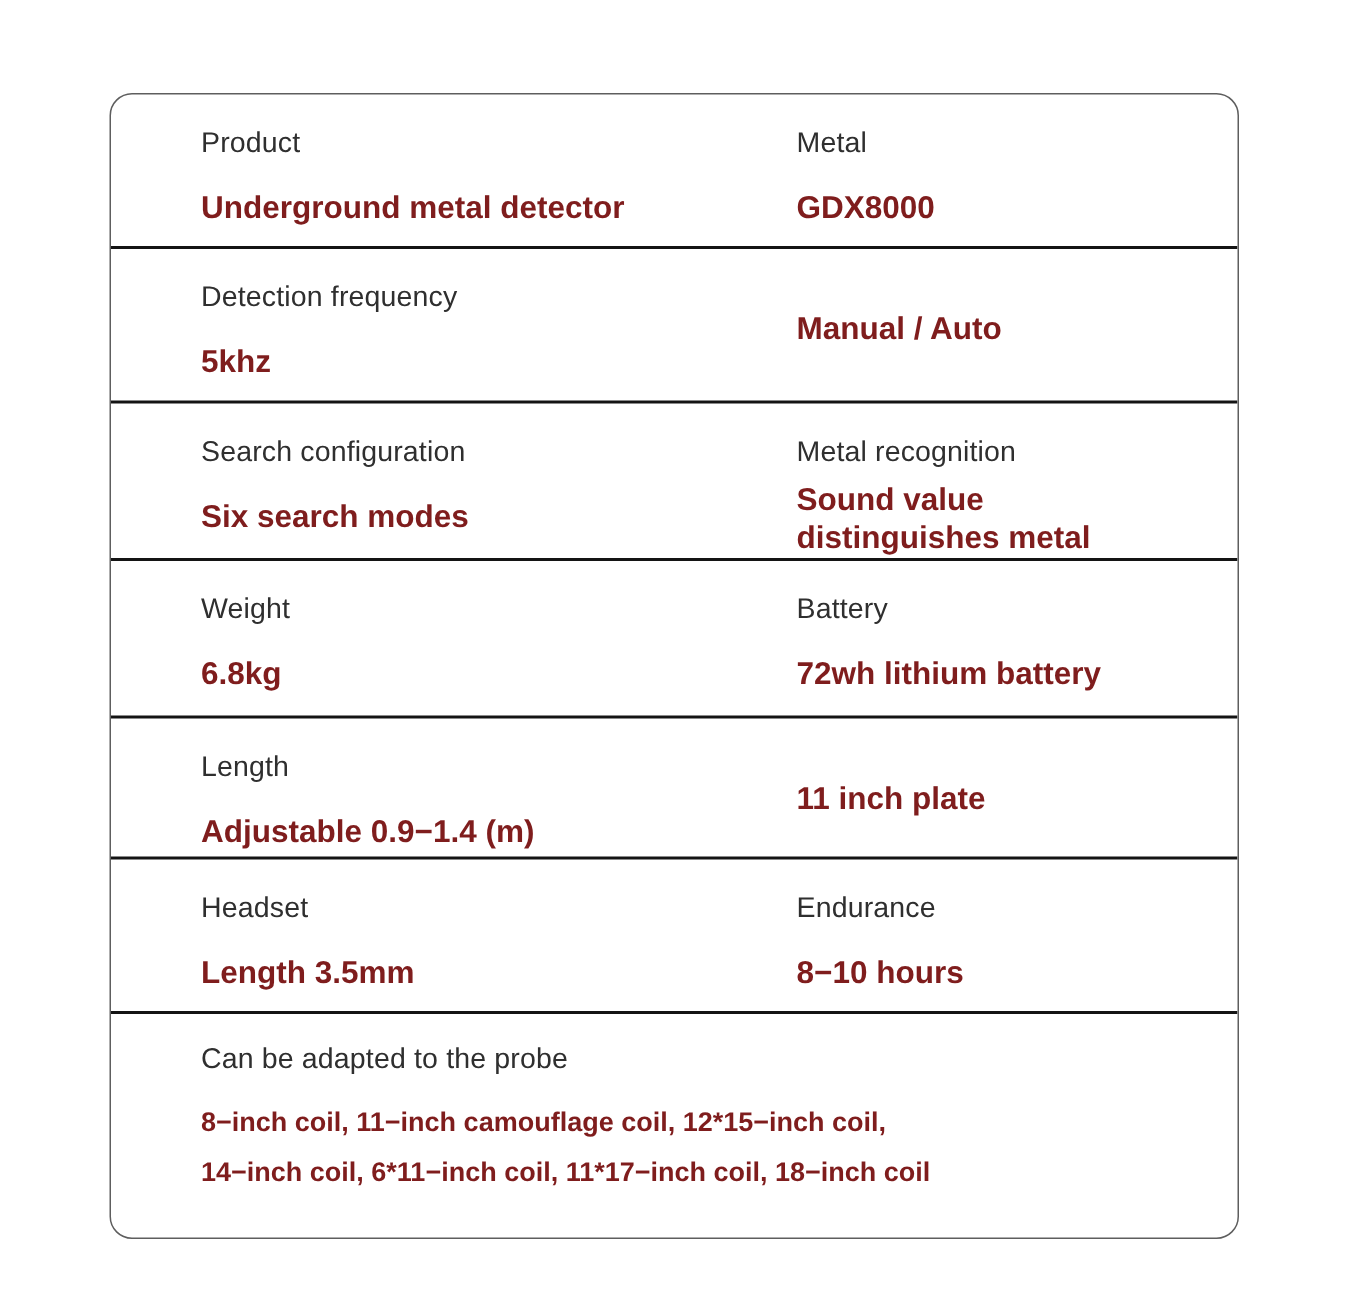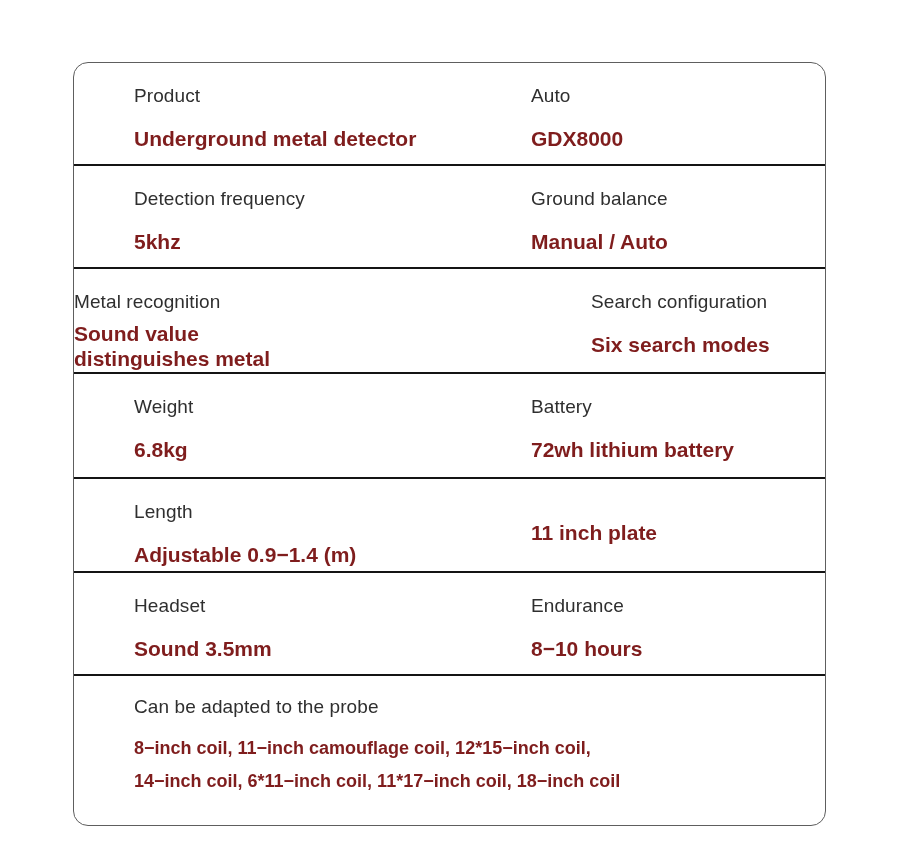--- a/index.html
+++ b/index.html
@@ -78,45 +78,44 @@
 
 <div class="canvas">
   <div class="spec-card">
 
     <div class="spec-row h103">
       <div class="cell">
         <span class="spec-label">Product</span>
         <span class="spec-value">Underground metal detector</span>
       </div>
       <div class="cell right">
-        <span class="spec-label">Auto</span>
+        <span class="spec-label">Metal</span>
         <span class="spec-value">GDX8000</span>
       </div>
     </div>
 
     <div class="spec-row h103">
       <div class="cell">
         <span class="spec-label">Detection frequency</span>
         <span class="spec-value">5khz</span>
       </div>
       <div class="cell right">
-        <span class="spec-label">Ground balance</span>
         <span class="spec-value">Manual / Auto</span>
       </div>
     </div>
 
     <div class="spec-row h105">
+      <div class="cell">
+        <span class="spec-label">Search configuration</span>
+        <span class="spec-value">Six search modes</span>
+      </div>
       <div class="cell right tight">
         <span class="spec-label">Metal recognition</span>
         <span class="spec-value">Sound value
 distinguishes metal</span>
-      </div>
-      <div class="cell">
-        <span class="spec-label">Search configuration</span>
-        <span class="spec-value">Six search modes</span>
       </div>
     </div>
 
     <div class="spec-row h105">
       <div class="cell">
         <span class="spec-label">Weight</span>
         <span class="spec-value">6.8kg</span>
       </div>
       <div class="cell right">
         <span class="spec-label">Battery</span>
@@ -130,21 +129,21 @@
         <span class="spec-value">Adjustable 0.9−1.4 (m)</span>
       </div>
       <div class="cell right">
         <span class="spec-value">11 inch plate</span>
       </div>
     </div>
 
     <div class="spec-row h103">
       <div class="cell">
         <span class="spec-label">Headset</span>
-        <span class="spec-value">Sound 3.5mm</span>
+        <span class="spec-value">Length 3.5mm</span>
       </div>
       <div class="cell right">
         <span class="spec-label">Endurance</span>
         <span class="spec-value">8−10 hours</span>
       </div>
     </div>
 
     <div class="spec-footer">
       <span class="spec-label">Can be adapted to the probe</span>
       <span class="spec-value">8−inch coil, 11−inch camouflage coil, 12*15−inch coil,

